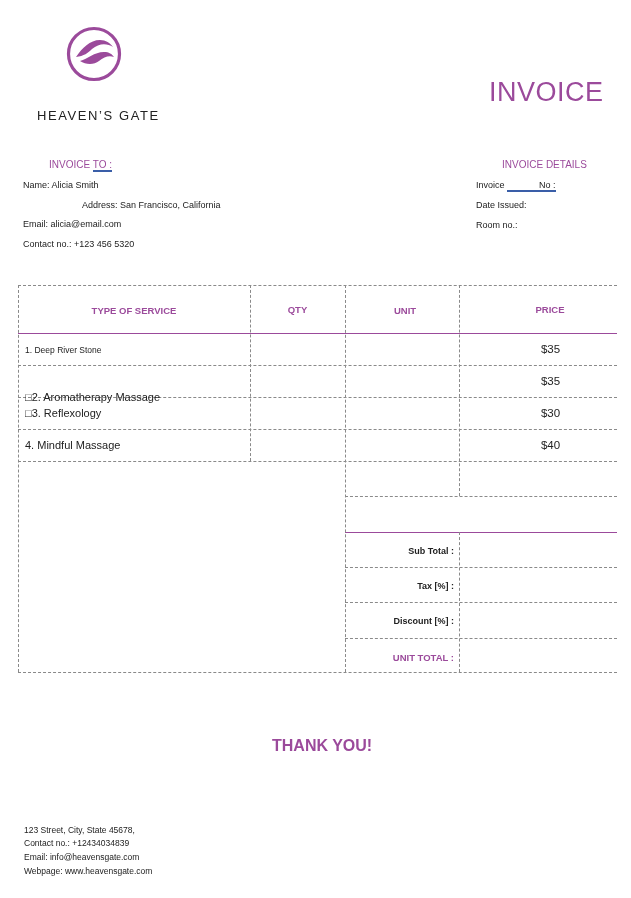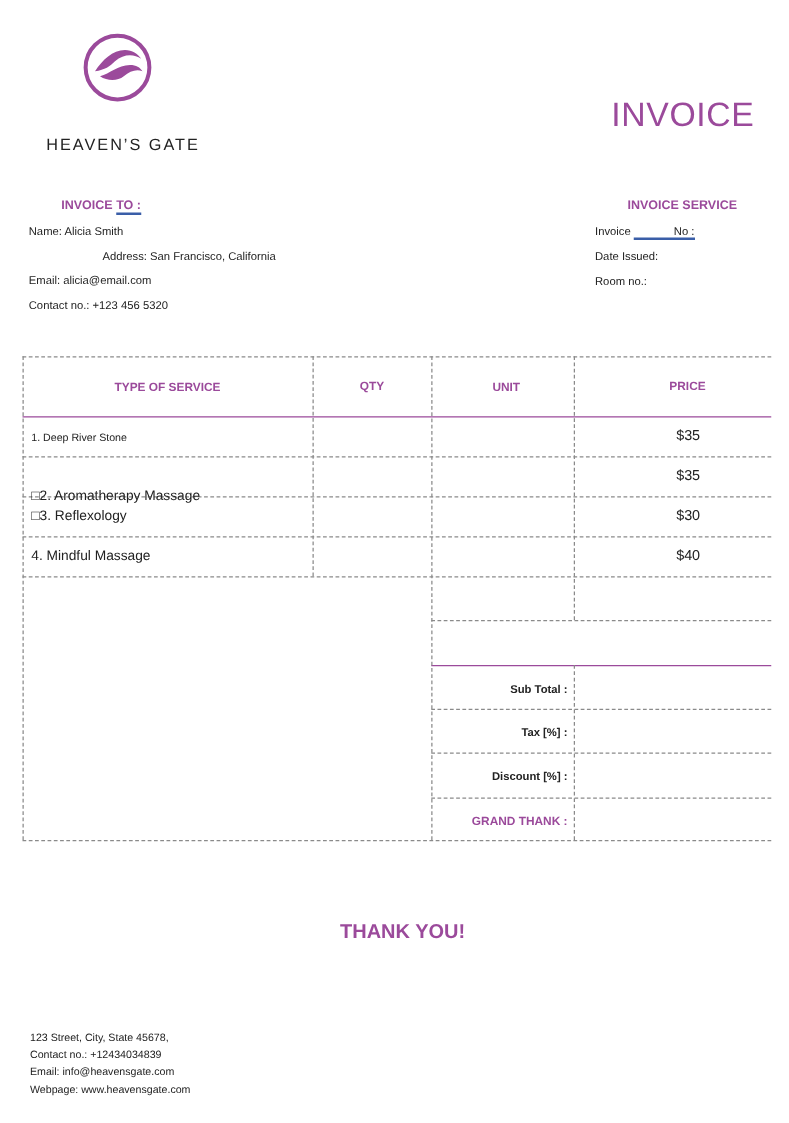--- a/index.html
+++ b/index.html
@@ -1,21 +1,21 @@
 <!DOCTYPE html>
 <html><head>
 <meta charset="utf-8">
 <style>
   html, body { margin:0; padding:0; background:#ffffff; }
   body { width:631px; height:898px; position:relative; overflow:hidden; font-family:"Liberation Sans", "DejaVu Sans", sans-serif; color:#222; }
   .abs { position:absolute; }
   .logo-circle { left:66px; top:26px; width:56px; height:56px; }
   .brand { left:37px; top:92px; font-size:13px; letter-spacing:1.6px; color:#222;margin-top:16px; }
   .title { left:489px; top:77px; font-size:27px; letter-spacing:0.5px; color:#9b4a9b; }
-  .sec-head { font-size:10px; font-weight:bold; color:#9b4a9b;padding-left:26px; }
+  .sec-head { font-size:10px; font-weight:normal; color:#9b4a9b;padding-left:26px; }
   .sec-head .ul { border-bottom:2px double #3a5ea8; }
   .info { font-size:9px; color:#222; }
   .info .ul { border-bottom:2px double #3a5ea8;padding-left:32px; }
   .line { position:absolute; }
   .dh { border-top:1px dashed #8a8a8a; height:0; }
   .dv { border-left:1px dashed #8a8a8a; width:0; }
   .ph { border-top:1px solid #9b4a9b; height:0; }
   .th { font-size:9.5px; font-weight:bold; color:#9b4a9b; text-align:center; }
   .cell { font-size:11px; color:#222; }
   .price { font-size:11.5px; text-align:center; width:157px; }
@@ -37,21 +37,21 @@
 <div class="abs title">INVOICE</div>
 
 <div class="abs sec-head" style="left:23px;top:159px;">
   <span>INVOICE </span><span class="ul">TO :</span>
 </div>
 <div class="abs info" style="left:23px;top:180px;">Name: Alicia Smith</div>
 <div class="abs info" style="left:35px;top:200px;margin-left:47px;">Address: San Francisco, California</div>
 <div class="abs info" style="left:23px;top:219px;">Email: alicia@email.com</div>
 <div class="abs info" style="left:23px;top:239px;">Contact no.: +123 456 5320</div>
 
-<div class="abs sec-head" style="left:476px;top:159px;">INVOICE SERVICE</div>
+<div class="abs sec-head" style="left:476px;top:159px;">INVOICE DETAILS</div>
 <div class="abs info" style="left:476px;top:180px;">
   <span>Invoice </span><span class="ul">No :</span>
 </div>
 <div class="abs info" style="left:476px;top:200px;">Date Issued:</div>
 <div class="abs info" style="left:476px;top:220px;">Room no.:</div>
 
 <div>
 
   <div class="line dh" style="left:18px;top:285px;width:599px;"></div>
   <div class="line ph" style="left:18px;top:333px;width:599px;"></div>
@@ -85,21 +85,21 @@
 
   <div class="abs cell" style="left:25px;top:407px;">□3. Reflexology</div>
   <div class="abs price" style="left:472px;top:407px;">$30</div>
 
   <div class="abs cell" style="left:25px;top:439px;">4. Mindful Massage</div>
   <div class="abs price" style="left:472px;top:439px;">$40</div>
 
   <div class="abs lbl" style="left:346px;top:546px;">Sub Total :</div>
   <div class="abs lbl" style="left:346px;top:581px;">Tax [%] :</div>
   <div class="abs lbl" style="left:346px;top:616px;">Discount [%] :</div>
-  <div class="abs lbl grand" style="left:346px;top:652px;">GRAND THANK :</div>
+  <div class="abs lbl grand" style="left:346px;top:652px;">UNIT TOTAL :</div>
 </div>
 
 <div class="abs thank">THANK YOU!</div>
 
 <div class="abs foot" style="top:825px;">123 Street, City, State 45678,</div>
 <div class="abs foot" style="top:838px;">Contact no.: +12434034839</div>
 <div class="abs foot" style="top:852px;">Email: info@heavensgate.com</div>
 <div class="abs foot" style="top:866px;">Webpage: www.heavensgate.com</div>
 
 </body></html>

